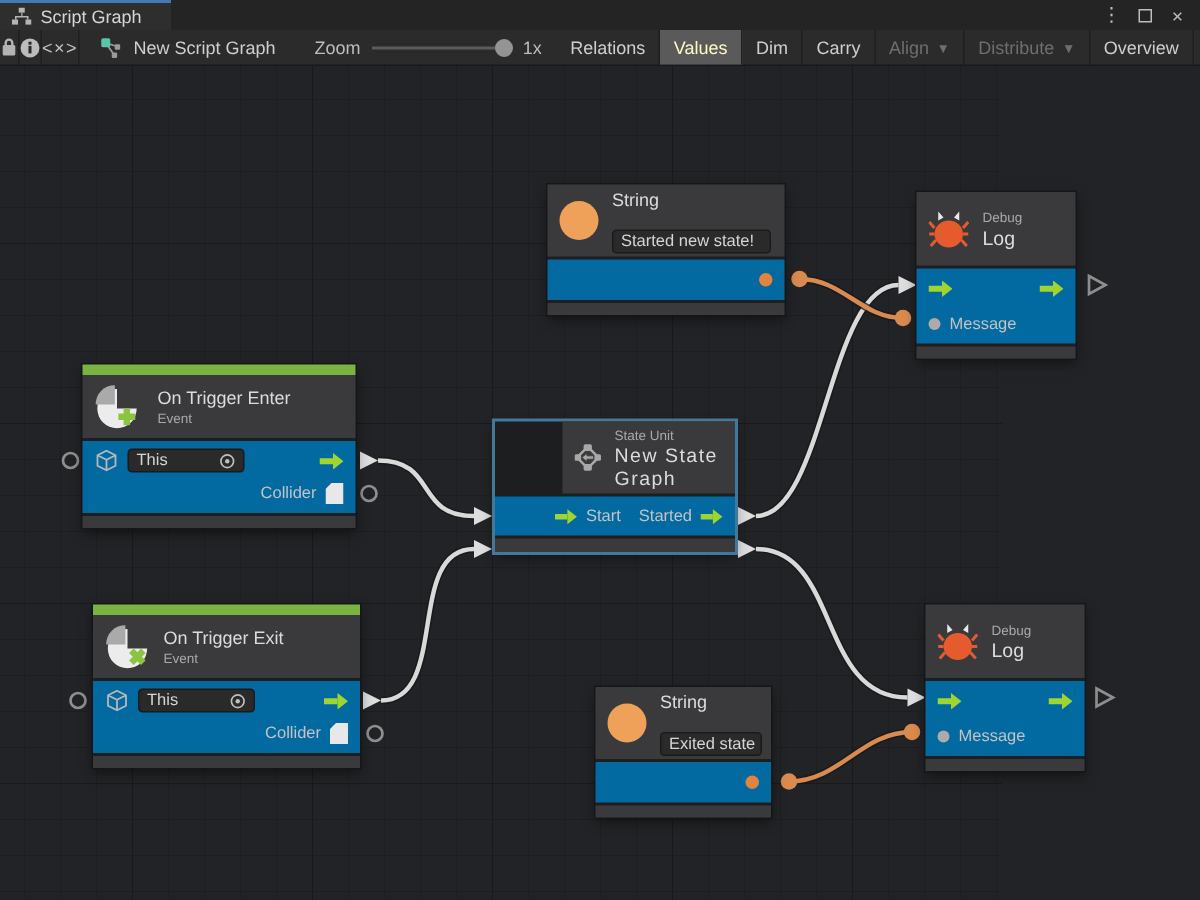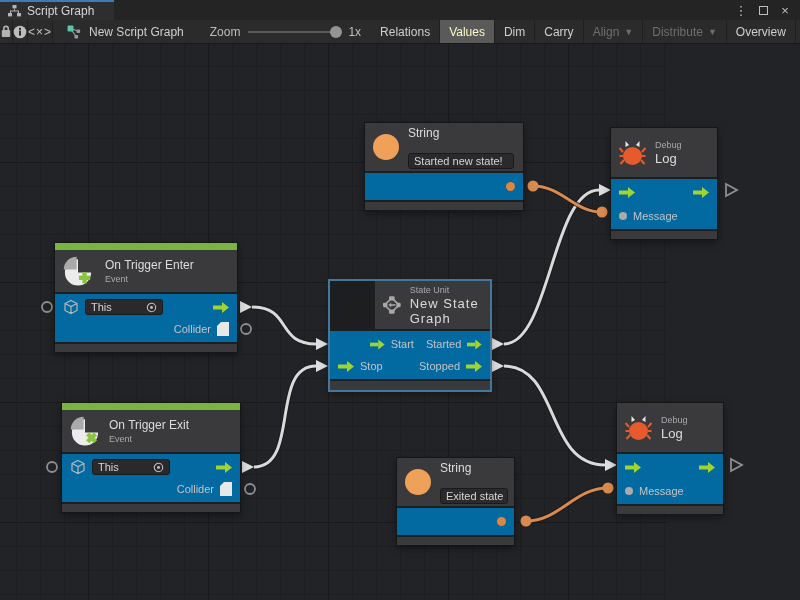--- a/index.html
+++ b/index.html
@@ -309,33 +309,20 @@
             <polygon points="9,0 16,5.5 9,11" fill="#9fd52e"></polygon>
           </svg>
         <span class="lbl">Start</span>
         <span class="grow"></span>
         <span class="lbl">Started</span>
         <svg width="16" height="11" viewBox="0 0 16 11">
             <rect x="0" y="3.5" width="9" height="4" fill="#9fd52e"></rect>
             <polygon points="9,0 16,5.5 9,11" fill="#9fd52e"></polygon>
           </svg>
       </div>
-      <div class="prow" style="height:22px;">
-        <svg width="16" height="11" viewBox="0 0 16 11">
-            <rect x="0" y="3.5" width="9" height="4" fill="#9fd52e"></rect>
-            <polygon points="9,0 16,5.5 9,11" fill="#9fd52e"></polygon>
-          </svg>
-        <span class="lbl">Stop</span>
-        <span class="grow"></span>
-        <span class="lbl">Stopped</span>
-        <svg width="16" height="11" viewBox="0 0 16 11">
-            <rect x="0" y="3.5" width="9" height="4" fill="#9fd52e"></rect>
-            <polygon points="9,0 16,5.5 9,11" fill="#9fd52e"></polygon>
-          </svg>
-      </div>
     </div>
     <div class="sect footer" style="height:9px;"></div>
   </div>
 
   <div class="node" style="left:62px; top:359px; width:178px;">
     <div class="greenbar"></div>
     <div class="sect hdr" style="height:42px; margin-top:0;">
       <svg width="30" height="30" viewBox="0 0 32 32">
         <path d="M17.5 2 A14 14 0 1 1 3.5 16 L17.5 16 Z" fill="#ececec" transform="rotate(90 16 16)"></path>
         <path d="M14.5 14.5 L14.5 0.8 A13.7 13.7 0 0 0 0.8 14.5 Z" fill="#aaaaaa"></path>

